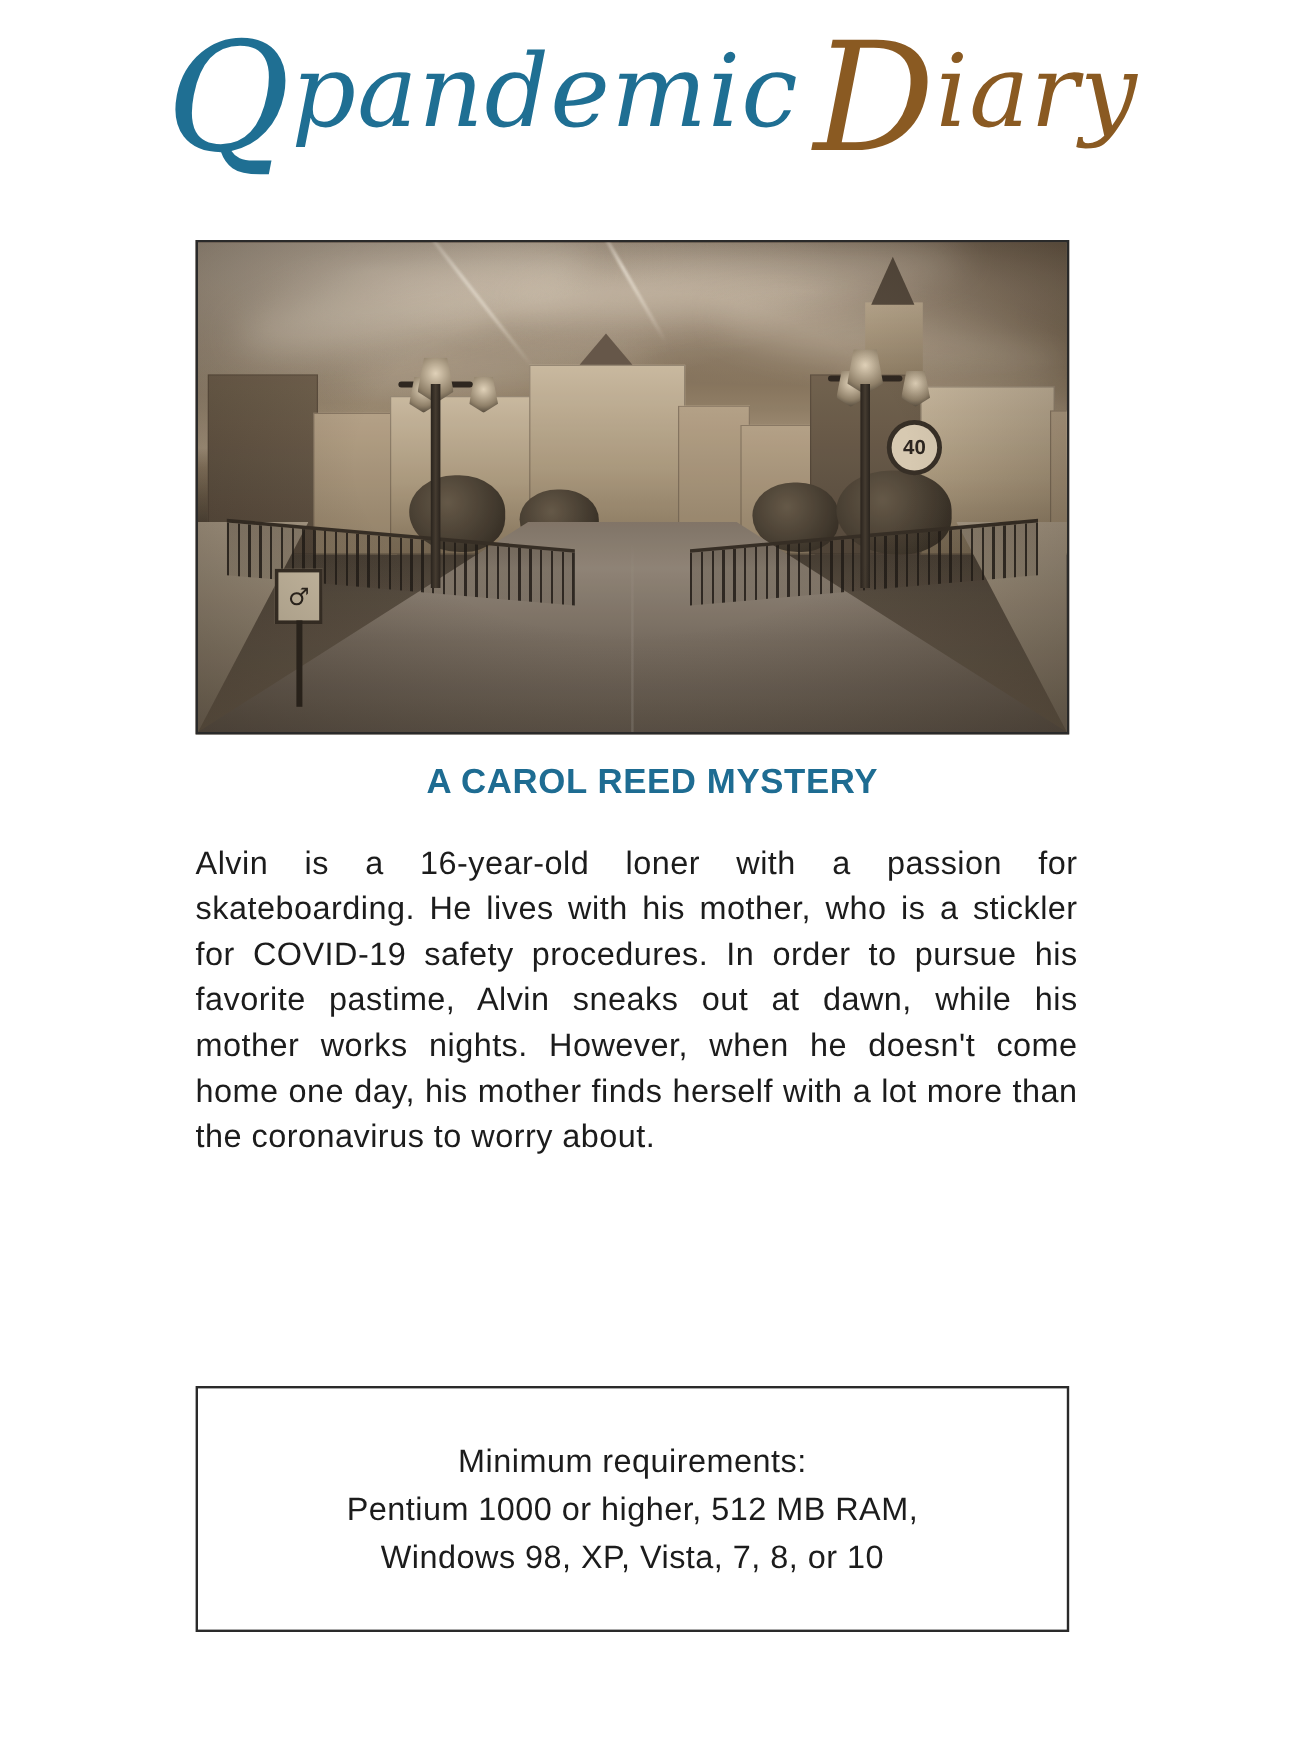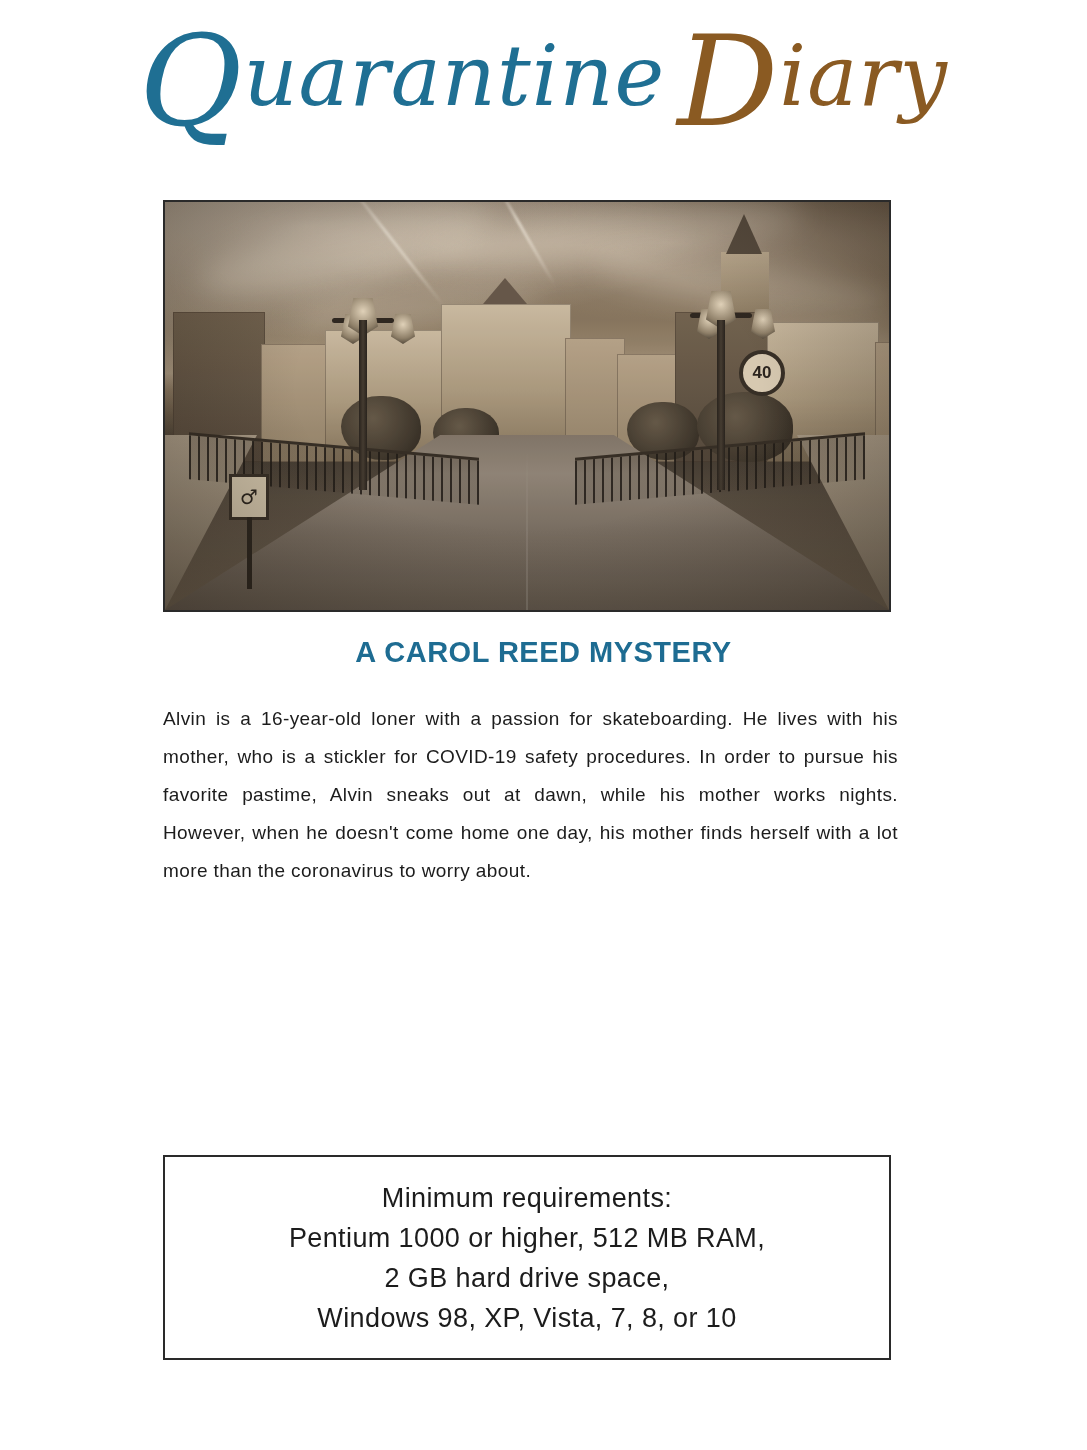--- a/index.html
+++ b/index.html
@@ -249,21 +249,21 @@
     letter-spacing: .5px;
   }
 
   
   .body-text {
     position: absolute;
     left: 163px;
     top: 700px;
     width: 735px;
     font-family: "Liberation Sans", sans-serif;
-    font-size: 19px;
+    font-size: 27px;
     line-height: 38px;
     color: #1c1c1c;
     text-align: justify;
     letter-spacing: .4px;
   }
   .body-text p { margin: 0 0 22px 0; }
   .body-text p:last-child { margin-bottom: 0; }
 
   
   .req-box {
@@ -284,21 +284,21 @@
     color: #1c1c1c;
     letter-spacing: .4px;
   }
   .req-box div { text-align: center; }
 </style>
 </head>
 <body>
 
 <div class="title-wrap">
   <span class="title">
-    <span class="word1"><span class="drop">Q</span><span>uarantine</span></span><span class="word2"><span class="drop">D</span><span>iary</span></span>
+    <span class="word1"><span class="drop">Q</span><span>pandemic</span></span><span class="word2"><span class="drop">D</span><span>iary</span></span>
   </span>
 </div>
 
 <div class="photo-frame">
   <div class="photo">
 
     <div class="cloud c1"></div>
     <div class="cloud c2"></div>
     <div class="cloud c3"></div>
     <div class="cloud c4"></div>
@@ -361,15 +361,14 @@
 
 <div class="subtitle">A CAROL REED MYSTERY</div>
 
 <div class="body-text">
   <p>Alvin is a 16-year-old loner with a passion for skateboarding. He lives with his mother, who is a stickler for COVID-19 safety procedures. In order to pursue his favorite pastime, Alvin sneaks out at dawn, while his mother works nights. However, when he doesn't come home one day, his mother finds herself with a lot more than the coronavirus to worry about.</p>
 </div>
 
 <div class="req-box">
   <div>Minimum requirements:</div>
   <div>Pentium 1000 or higher, 512 MB RAM,</div>
-  <div>2 GB hard drive space,</div>
   <div>Windows 98, XP, Vista, 7, 8, or 10</div>
 </div>
 
 </body></html>

